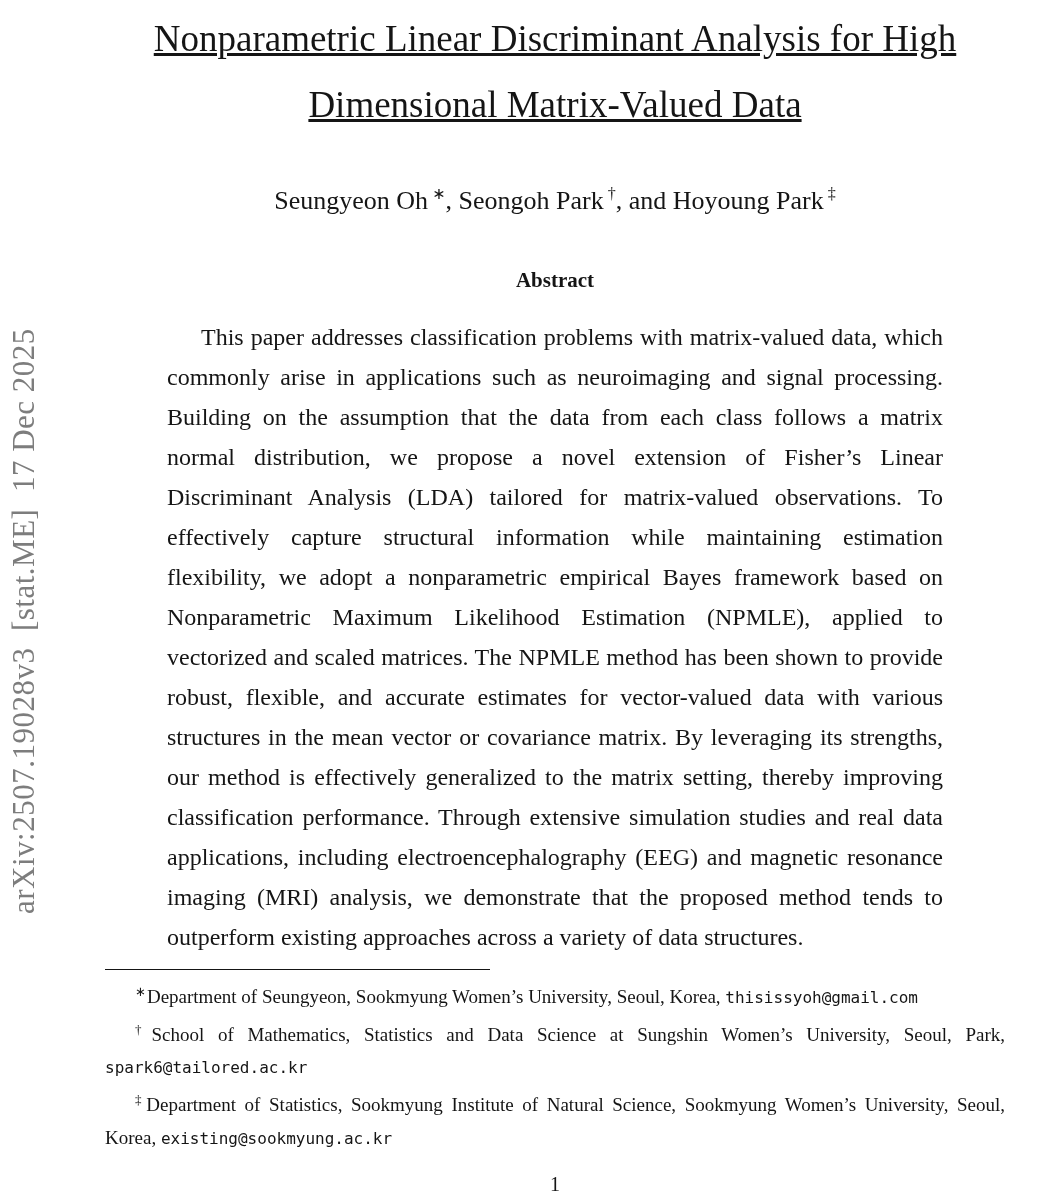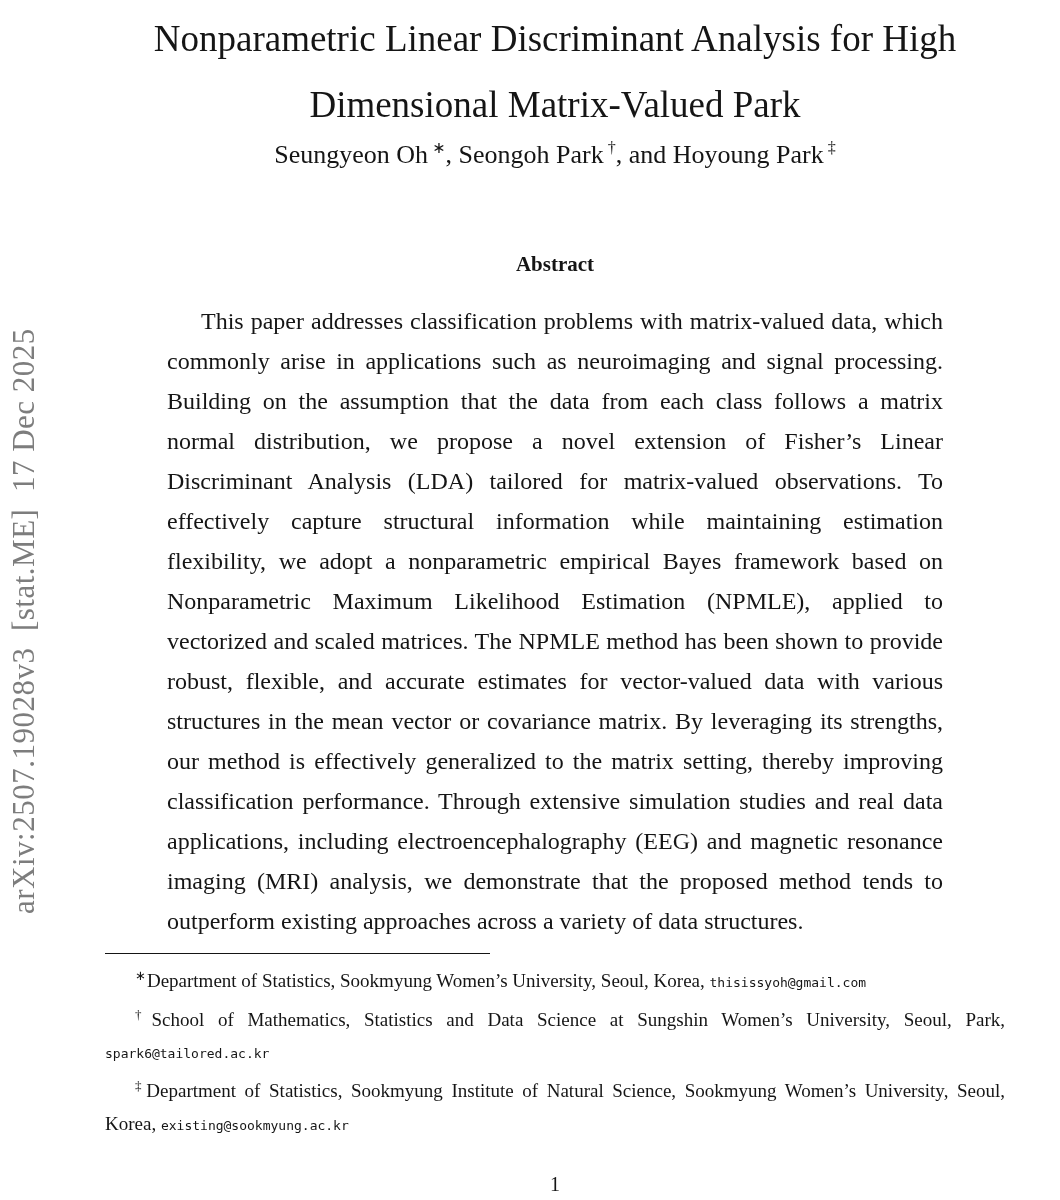--- a/index.html
+++ b/index.html
@@ -26,28 +26,29 @@
     color: #7d7d7d;
     letter-spacing: 0.5px;
   }
   .title {
     margin: 0;
     font-weight: 400;
     font-size: 37px;
     line-height: 66px;
     text-align: center;
   }
-  .title-line { display: block; }
+  .title-line { display: block; text-decoration: underline; }
   .authors {
+    margin-top: 46px;
     text-align: center;
     font-size: 26px;
   }
   .authors sup { font-size: 16px; margin-left: 4px; }
   .abstract-heading {
-    margin-top: 82px;
+    margin-top: 52px;
     text-align: center;
     font-weight: bold;
     font-size: 21px;
   }
   .abstract-text {
     margin: 24px 62px 0 62px;
     font-size: 24px;
     line-height: 40px;
     text-align: justify;
     text-indent: 34px;
@@ -61,54 +62,54 @@
   .footnotes {
     margin-top: 6px;
     font-size: 19px;
     line-height: 32px;
     text-align: justify;
   }
   .footnote { margin: 0; text-indent: 30px; }
   .footnote sup { font-size: 13px; margin-right: 1px; }
   .mono {
     font-family: "DejaVu Sans Mono", monospace;
-    font-size: 13px;
+    font-size: 16px;
   }
   .page-number {
     position: absolute;
     left: 105px; bottom: 4px;
     width: 900px;
     text-align: center;
     font-size: 20px;
   }
 </style>
 </head>
 <body>
 
 <div class="page">
 
   <div class="watermark">arXiv:2507.19028v3  [stat.ME]  17 Dec 2025</div>
 
   <h1 class="title">
     <span class="title-line">Nonparametric Linear Discriminant Analysis for High</span>
-    <span class="title-line">Dimensional Matrix-Valued Park</span>
+    <span class="title-line">Dimensional Matrix-Valued Data</span>
   </h1>
 
   <div class="authors">
     <span><span>Seungyeon Oh</span><sup>∗</sup><span>, </span></span><span><span>Seongoh Park</span><sup>†</sup><span>,  and </span></span><span><span>Hoyoung Park</span><sup>‡</sup></span>
   </div>
 
   <div>
     <div class="abstract-heading">Abstract</div>
     <p class="abstract-text">This paper addresses classification problems with matrix-valued data, which commonly arise in applications such as neuroimaging and signal processing. Building on the assumption that the data from each class follows a matrix normal distribution, we propose a novel extension of Fisher’s Linear Discriminant Analysis (LDA) tailored for matrix-valued observations. To effectively capture structural information while maintaining estimation flexibility, we adopt a nonparametric empirical Bayes framework based on Nonparametric Maximum Likelihood Estimation (NPMLE), applied to vectorized and scaled matrices. The NPMLE method has been shown to provide robust, flexible, and accurate estimates for vector-valued data with various structures in the mean vector or covariance matrix. By leveraging its strengths, our method is effectively generalized to the matrix setting, thereby improving classification performance. Through extensive simulation studies and real data applications, including electroencephalography (EEG) and magnetic resonance imaging (MRI) analysis, we demonstrate that the proposed method tends to outperform existing approaches across a variety of data structures.</p>
   </div>
 
   <div class="footnote-rule"></div>
 
   <div class="footnotes">
-    <p class="footnote"><sup>∗</sup><span>Department of Statistics, Sookmyung Women’s University, Seoul, Korea, </span><span class="mono">thisissyoh@gmail.com</span></p>
+    <p class="footnote"><sup>∗</sup><span>Department of Seungyeon, Sookmyung Women’s University, Seoul, Korea, </span><span class="mono">thisissyoh@gmail.com</span></p>
     <p class="footnote"><sup>†</sup><span>School of Mathematics, Statistics and Data Science at Sungshin Women’s University, Seoul, Park, </span><span class="mono">spark6@tailored.ac.kr</span></p>
     <p class="footnote"><sup>‡</sup><span>Department of Statistics, Sookmyung Institute of Natural Science, Sookmyung Women’s University, Seoul, Korea, </span><span class="mono">existing@sookmyung.ac.kr</span></p>
   </div>
 
   <div class="page-number">1</div>
 
 </div>
 
 </body></html>

